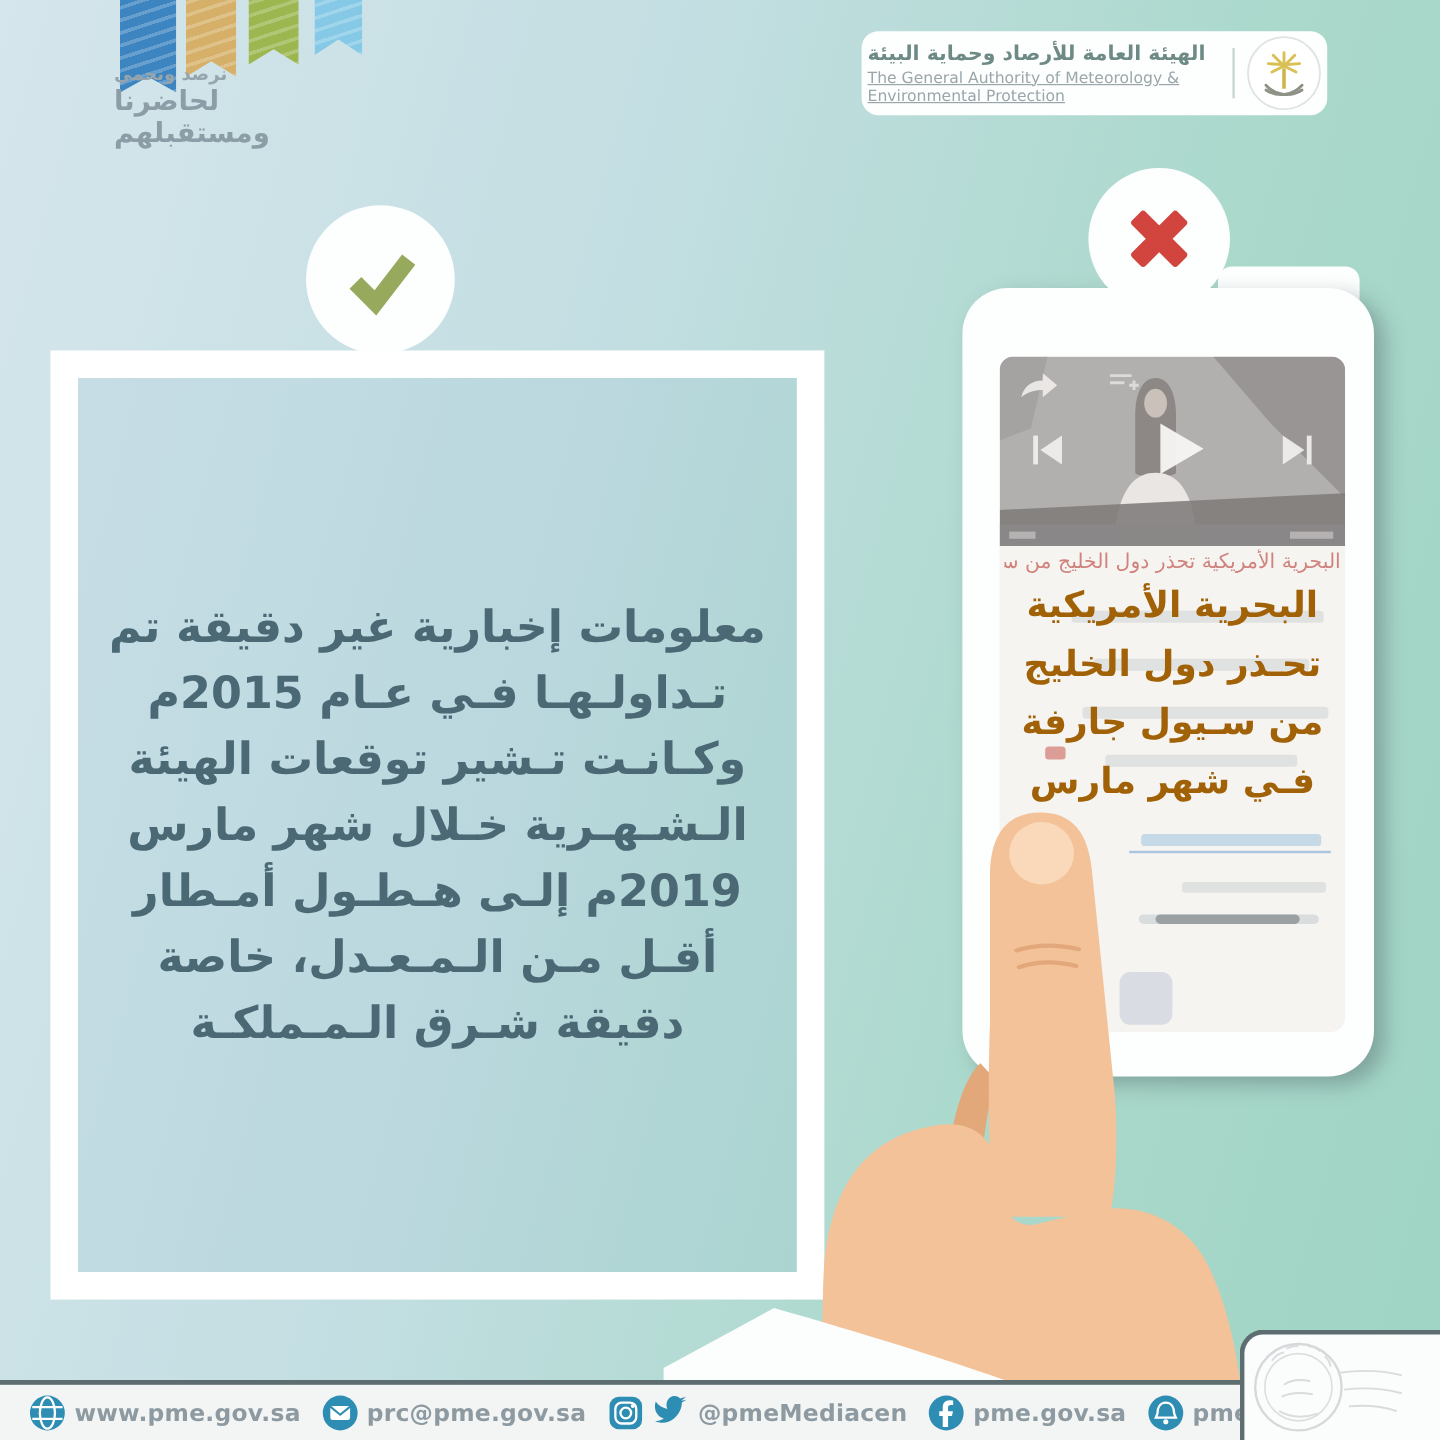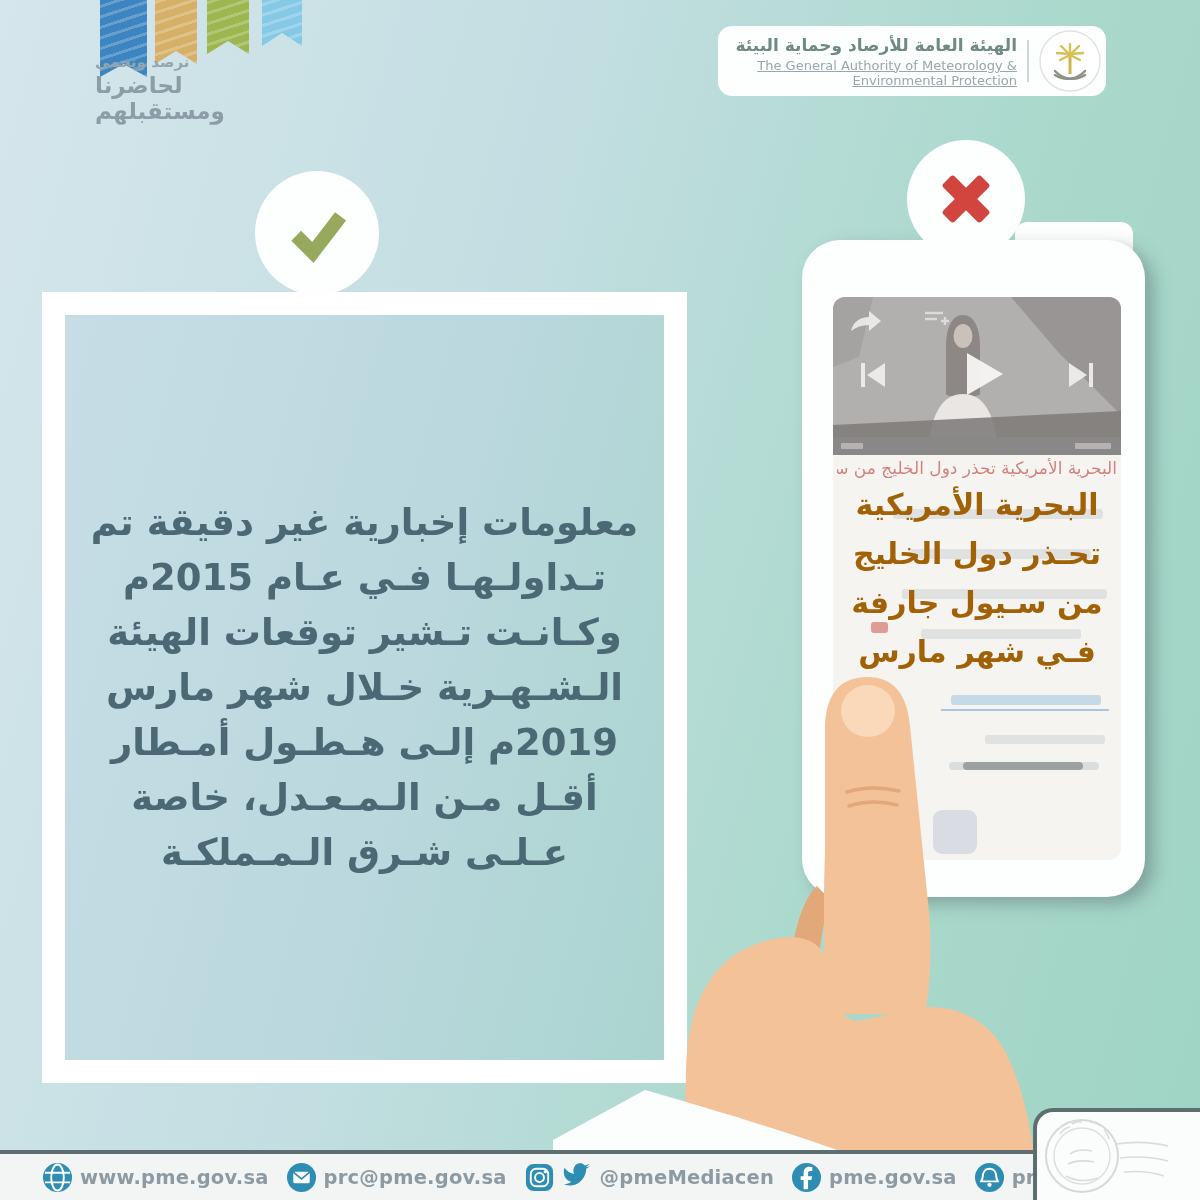--- a/index.html
+++ b/index.html
@@ -22,21 +22,21 @@
   .tagline1{position:absolute;top:53px;left:0;width:168px;direction:rtl;text-align:left;
     font-size:15px;font-weight:bold;color:#96a4ac;}
   .tagline2{position:absolute;top:72px;left:0;width:168px;direction:rtl;text-align:left;
     font-size:23px;font-weight:bold;color:#8c9da7;}
 
   
   .header-pill{left:718px;top:26px;width:388px;height:70px;background:#fdfefe;border-radius:14px;
     z-index:10;display:flex;direction:rtl;align-items:center;padding:0 5px;box-sizing:border-box;}
   .emblem{width:62px;height:62px;flex:none;}
   .hdivider{width:2px;height:42px;background:#ccd6d6;margin:0 10px;flex:none;}
-  .htext{flex:1;text-align:right;direction:rtl;}
+  .htext{flex:1;text-align:left;direction:rtl;}
   .htitle{font-size:17px;font-weight:bold;color:#6e8a85;}
   .hsub{font-size:13px;color:#9aa6a9;margin-top:3px;direction:ltr;text-decoration:underline;}
 
   
   .truth-card{left:42px;top:292px;width:599px;height:745px;border:23px solid #ffffff;
     background:rgba(120,170,192,.10);z-index:20;}
   .card-lines{position:absolute;inset:0;display:flex;flex-direction:column;justify-content:center;
     direction:rtl;text-align:center;}
   .card-line{font-size:37px;font-weight:bold;color:#4b6875;line-height:55px;white-space:nowrap;}
   .badge{border-radius:50%;background:#fdfefe;display:flex;align-items:center;justify-content:center;}
@@ -61,21 +61,21 @@
   .fbar{position:absolute;background:#8f9699;border-radius:4px;opacity:.85;z-index:1;}
   .ytub{position:absolute;background:#c4453e;opacity:.5;border-radius:3px;z-index:1;}
   .home-square{position:absolute;left:100px;top:513px;width:44px;height:44px;background:#d6dae2;
     border-radius:9px;opacity:.92;z-index:2;}
 
   
   .hand-svg{left:0;top:0;width:1200px;height:1200px;z-index:50;pointer-events:none;}
 
   
   .footer{left:0;right:0;bottom:0;height:50px;background:#f3f5f5;border-top:4px solid #5e6d6f;
-    z-index:60;display:flex;align-items:center;gap:17px;padding-left:42px;box-sizing:border-box;}
+    z-index:60;display:flex;align-items:center;gap:17px;padding-left:24px;box-sizing:border-box;}
   .fitem{display:flex;align-items:center;gap:7px;}
   .flabel{font-size:19.5px;font-weight:bold;color:#8e9aa1;letter-spacing:.2px;white-space:nowrap;}
   .ficon{width:31px;height:31px;display:block;}
   .corner-tab{left:1033px;bottom:0;width:167px;height:88px;background:#fbfcfc;
     border-top:4px solid #5e6d6f;border-left:4px solid #5e6d6f;border-top-left-radius:20px;z-index:65;}
   .seal-svg{left:1020px;bottom:2px;width:180px;height:92px;z-index:66;opacity:.65;pointer-events:none;}
 </style>
 </head>
 <body>
 
@@ -114,21 +114,21 @@
 </div>
 
 <div class="abs truth-card">
   <div class="card-lines" style="color: rgb(75, 104, 117);">
     <div class="card-line">معلومات إخبارية غير دقيقة تم</div>
     <div class="card-line">تـداولـهـا فـي عـام 2015م</div>
     <div class="card-line">وكـانـت تـشير توقعات الهيئة</div>
     <div class="card-line">الـشـهـرية خـلال شهر مارس</div>
     <div class="card-line">2019م إلـى هـطـول أمـطار</div>
     <div class="card-line">أقـل مـن الـمـعـدل، خاصة</div>
-    <div class="card-line">عـلـى شـرق الـمـملكـة</div>
+    <div class="card-line">دقيقة شـرق الـمـملكـة</div>
   </div>
 </div>
 <div class="abs badge check-badge">
   <svg width="86" height="86" viewBox="0 0 124 124">
     <path d="M 32 66 L 56 90 L 96 38" fill="none" stroke-width="20" stroke-linecap="butt" stroke-linejoin="miter" style="stroke: rgb(151, 169, 92);"></path>
   </svg>
 </div>
 
 <div class="abs phone-lip"></div>
 <div class="abs phone">

